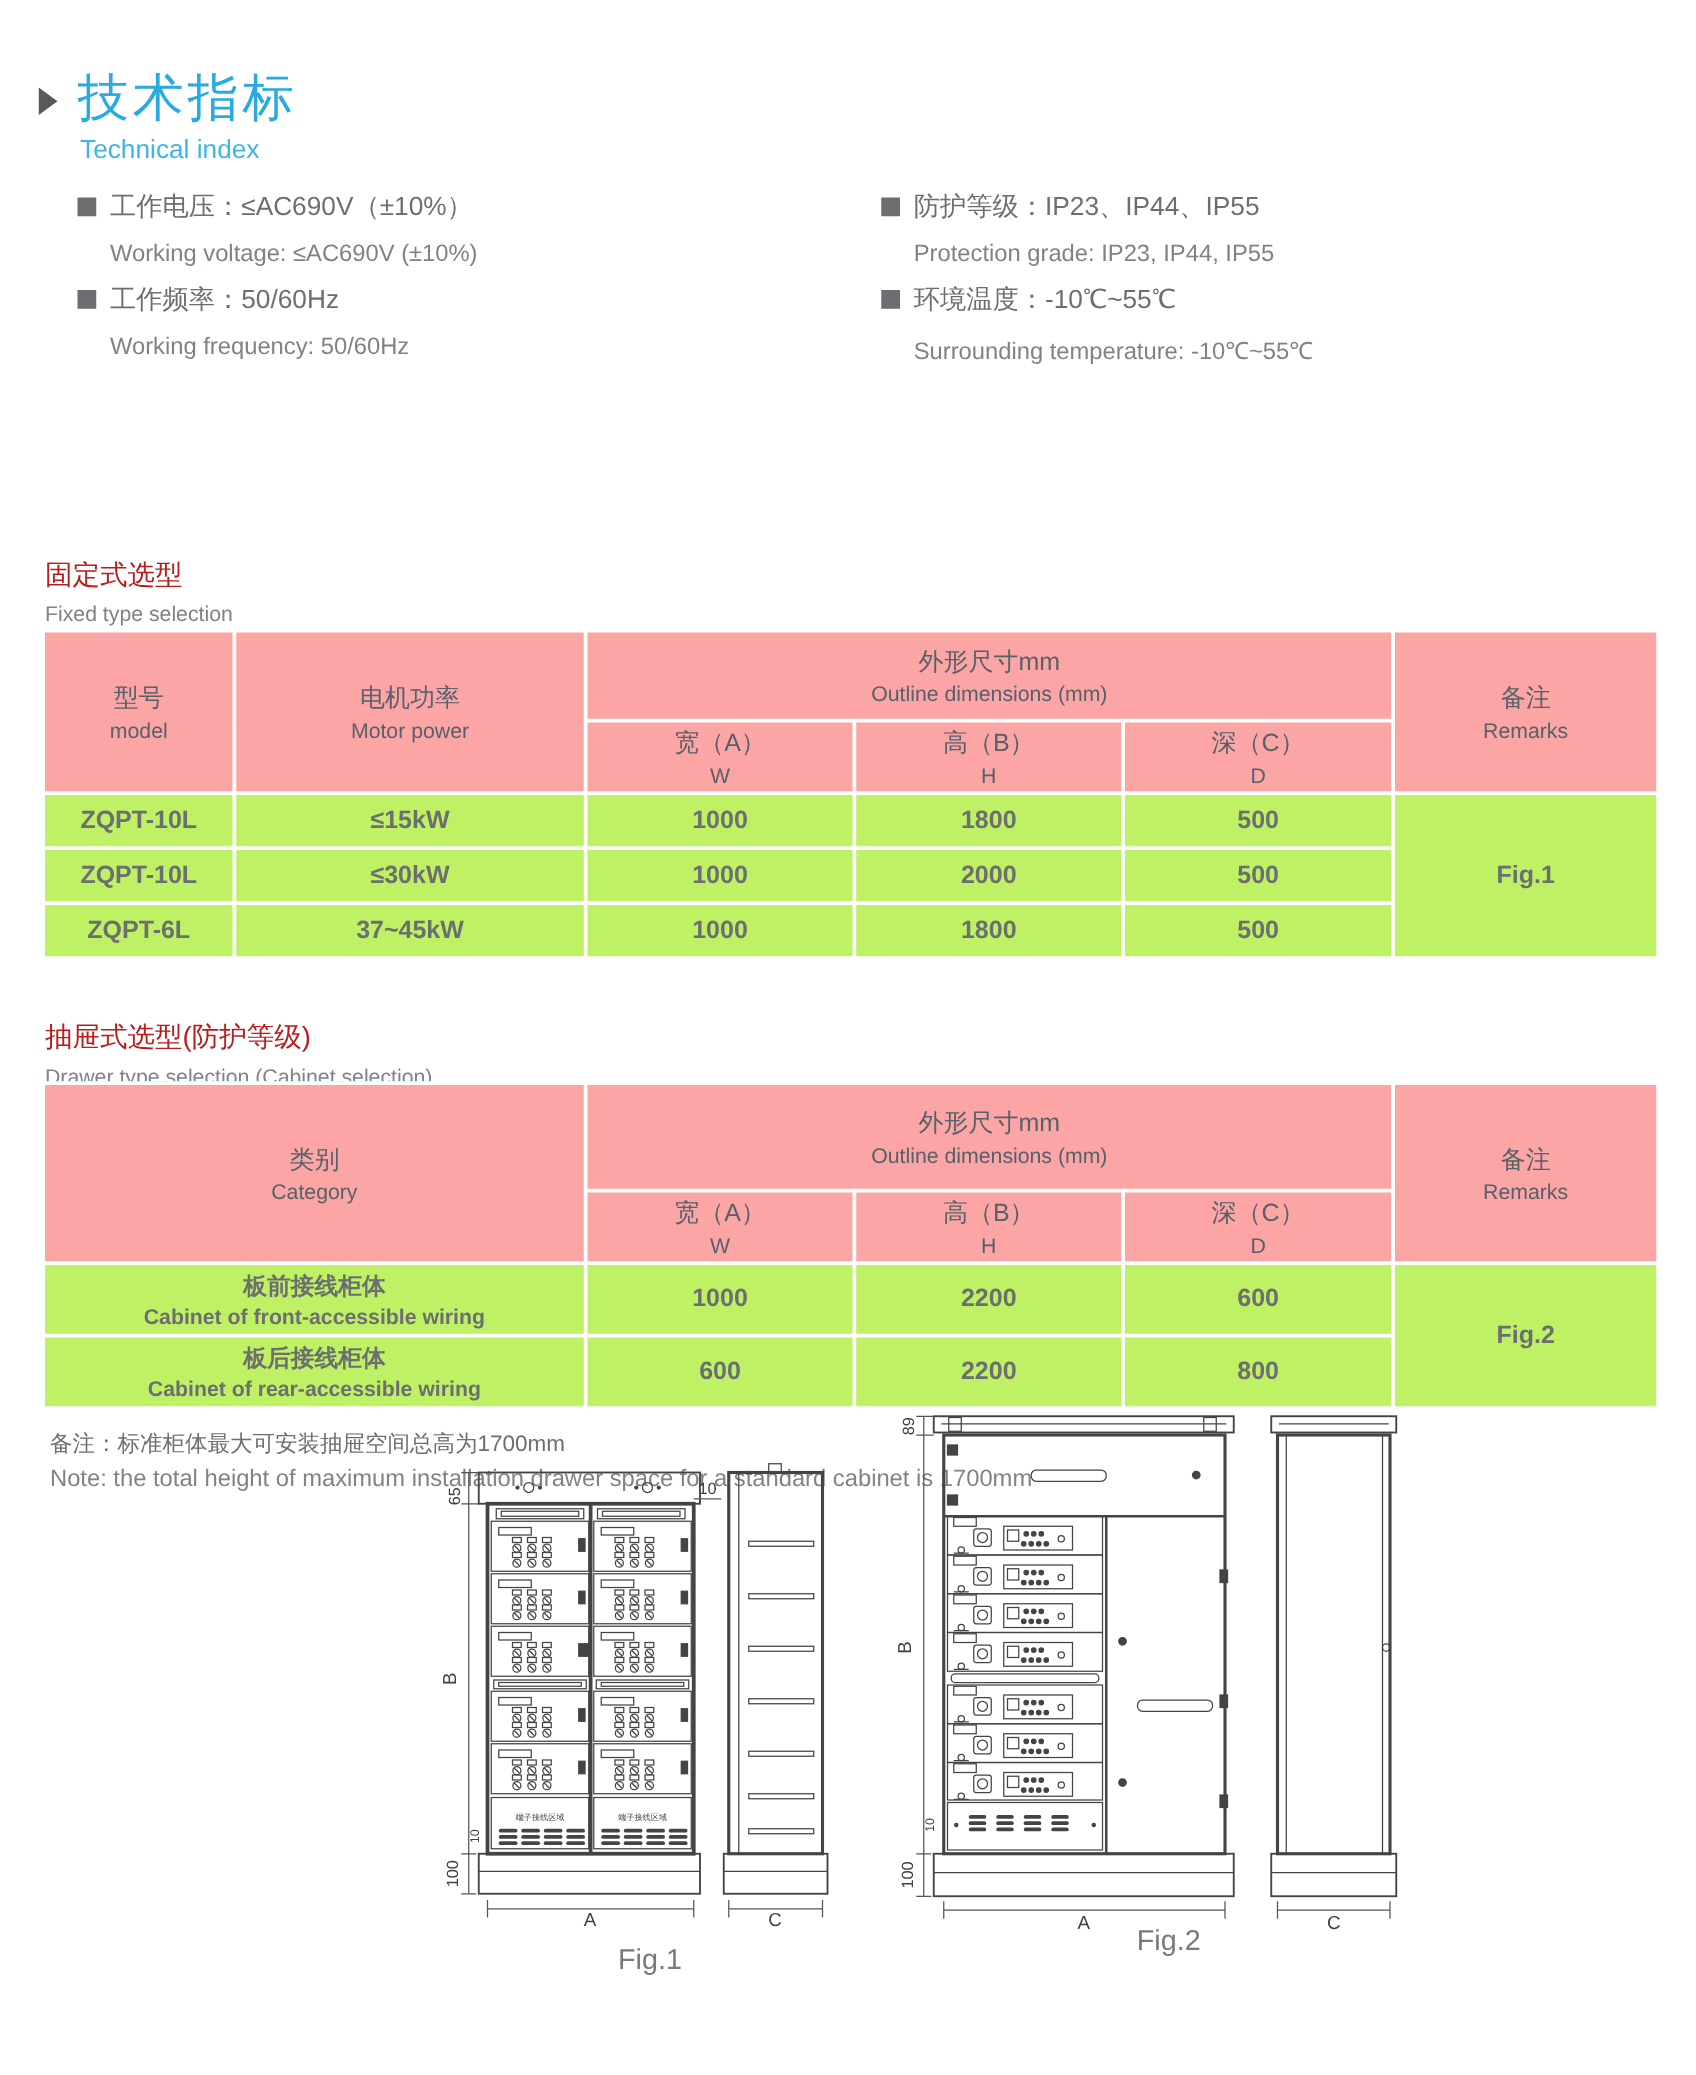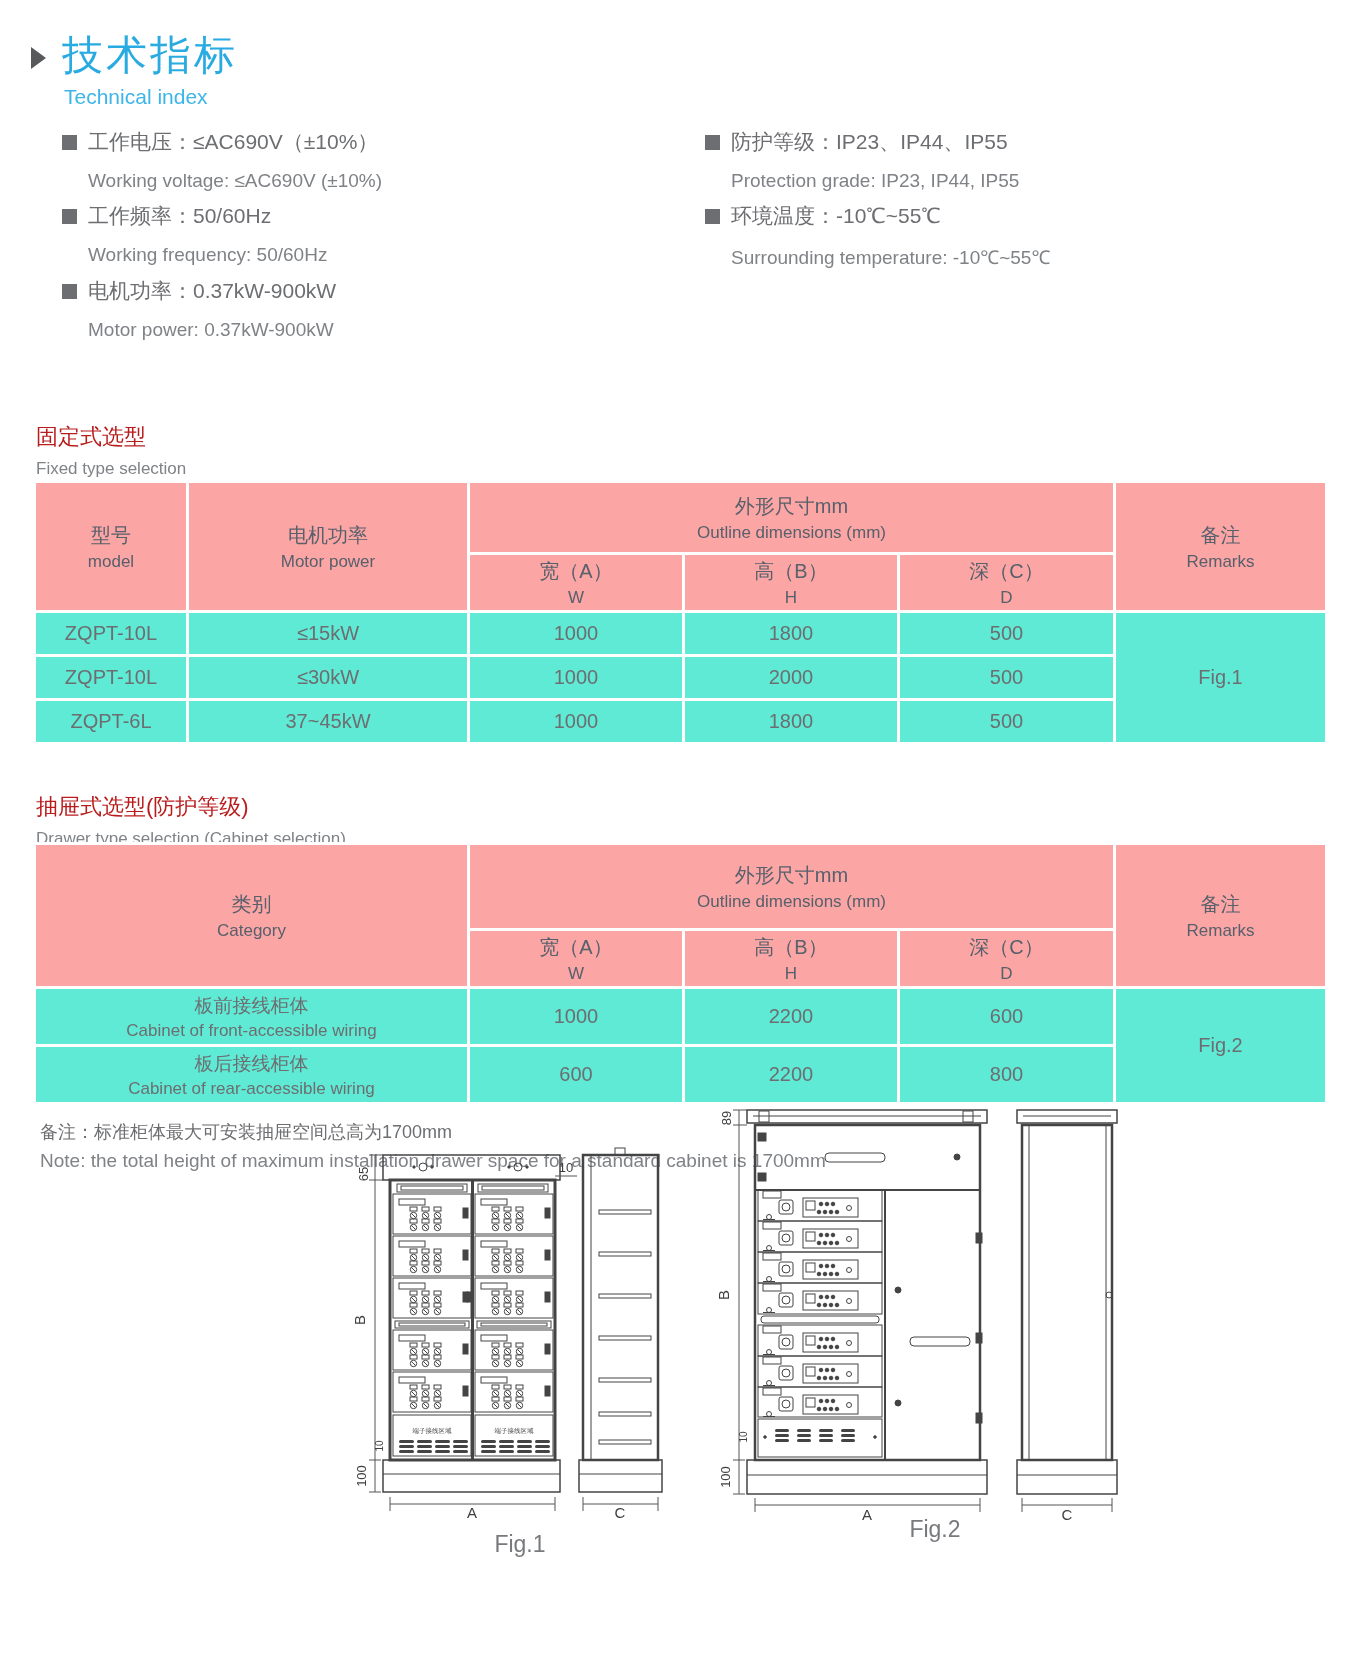--- a/index.html
+++ b/index.html
@@ -1,17 +1,17 @@
 <!DOCTYPE html>
 <html><head>
 <meta charset="utf-8">
 <style>
   * { box-sizing: border-box; margin: 0; padding: 0; }
   body { background: #fff; font-family: "Liberation Sans", sans-serif; }
-  .page { position: relative; width: 1357px; height: 1601px; background: #fff; overflow: hidden; }
+  .page { position: relative; width: 1357px; height: 1601px; background: #fff; overflow: hidden; margin-top: 23px; }
 
   
   .hdr-arrow { position: absolute; left: 31px; top: 47px; width: 0; height: 0;
     border-top: 11px solid transparent; border-bottom: 11px solid transparent;
     border-left: 15px solid #58595b; }
   .title-cn { position: absolute; left: 62px; top: 28px; font-size: 41px; color: #29abe2; letter-spacing: 3px; }
   .title-en { position: absolute; left: 64px; top: 85px; font-size: 21px; color: #3db5e8; }
 
   
   .spec-item { position: absolute; }
@@ -21,21 +21,21 @@
 
   
   .sec { position: absolute; left: 36px; }
   .sec-cn { font-size: 22px; color: #b91c1c; }
   .sec-en { font-size: 17px; color: #7f8286; margin-top: 7px; }
 
   
   .dtable { position: absolute; border-collapse: collapse; table-layout: fixed; }
   .dtable th, .dtable td { border: 3px solid #fff; padding: 0; text-align: center; vertical-align: middle; font-weight: normal; }
   .dtable th { background: #fca5a5; color: #57606b; }
-  .dtable td { background: #5eead4; color: #6d6e71; font-size: 20px; }
+  .dtable td { background: #bef264; color: #6d6e71; font-size: 20px; font-weight: bold; }
   .th-cn { font-size: 20px; }
   .th-en { font-size: 17px; margin-top: 3px; }
   .td-cn { font-size: 19px; }
   .td-en { font-size: 17px; margin-top: 2px; }
   .rh1 { height: 72px; } .rh2 { height: 58px; }
   .rb1 { height: 44px; }
   .rh3 { height: 86px; } .rh4 { height: 58px; }
   .rb2 { height: 58px; }
 
   
@@ -64,27 +64,20 @@
         <span>工作电压：≤AC690V（±10%）</span>
       </div>
     <div class="spec-en">Working voltage: ≤AC690V (±10%)</div>
   </div>
   <div class="spec-item" style="left:62px; top:202px;">
     <div class="spec-cn">
         <span class="spec-sq"></span>
         <span>工作频率：50/60Hz</span>
       </div>
     <div class="spec-en">Working frequency: 50/60Hz</div>
-  </div>
-  <div class="spec-item" style="left:62px; top:277px;">
-    <div class="spec-cn">
-        <span class="spec-sq"></span>
-        <span>电机功率：0.37kW-900kW</span>
-      </div>
-    <div class="spec-en">Motor power: 0.37kW-900kW</div>
   </div>
 
   <div class="spec-item" style="left:705px; top:128px;">
     <div class="spec-cn">
         <span class="spec-sq"></span>
         <span>防护等级：IP23、IP44、IP55</span>
       </div>
     <div class="spec-en">Protection grade: IP23, IP44, IP55</div>
   </div>
   <div class="spec-item" style="left:705px; top:202px;">

